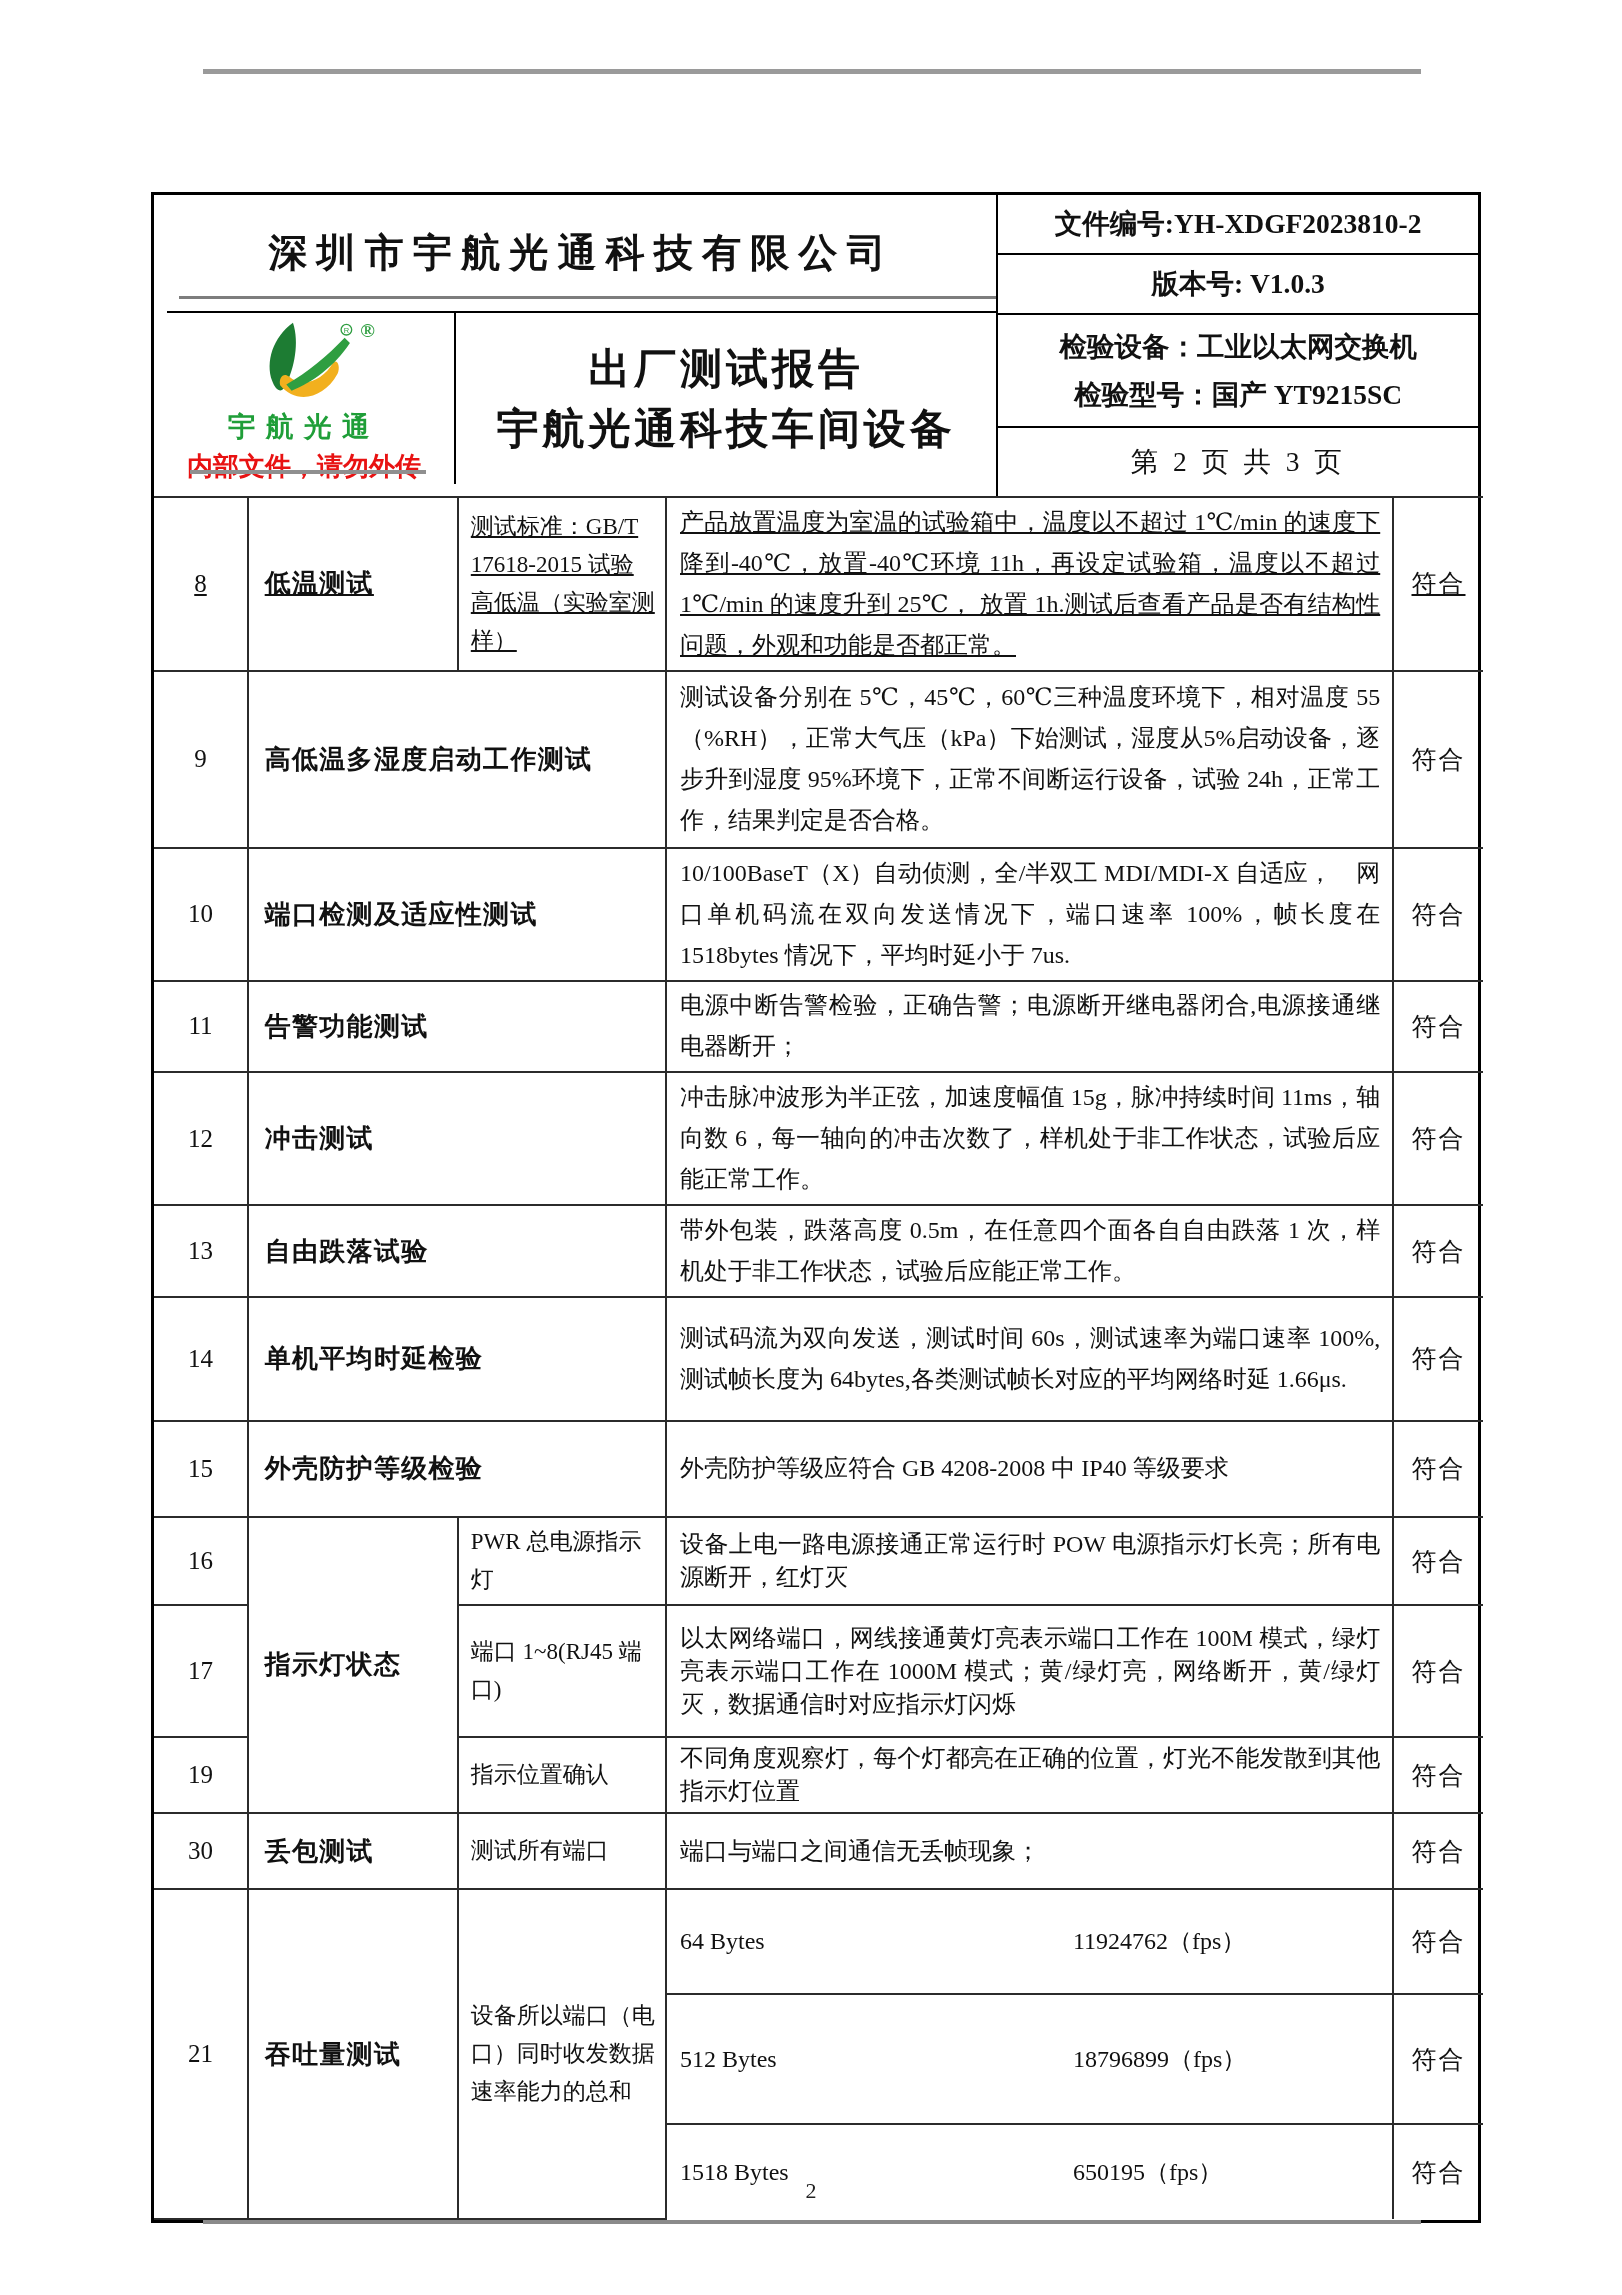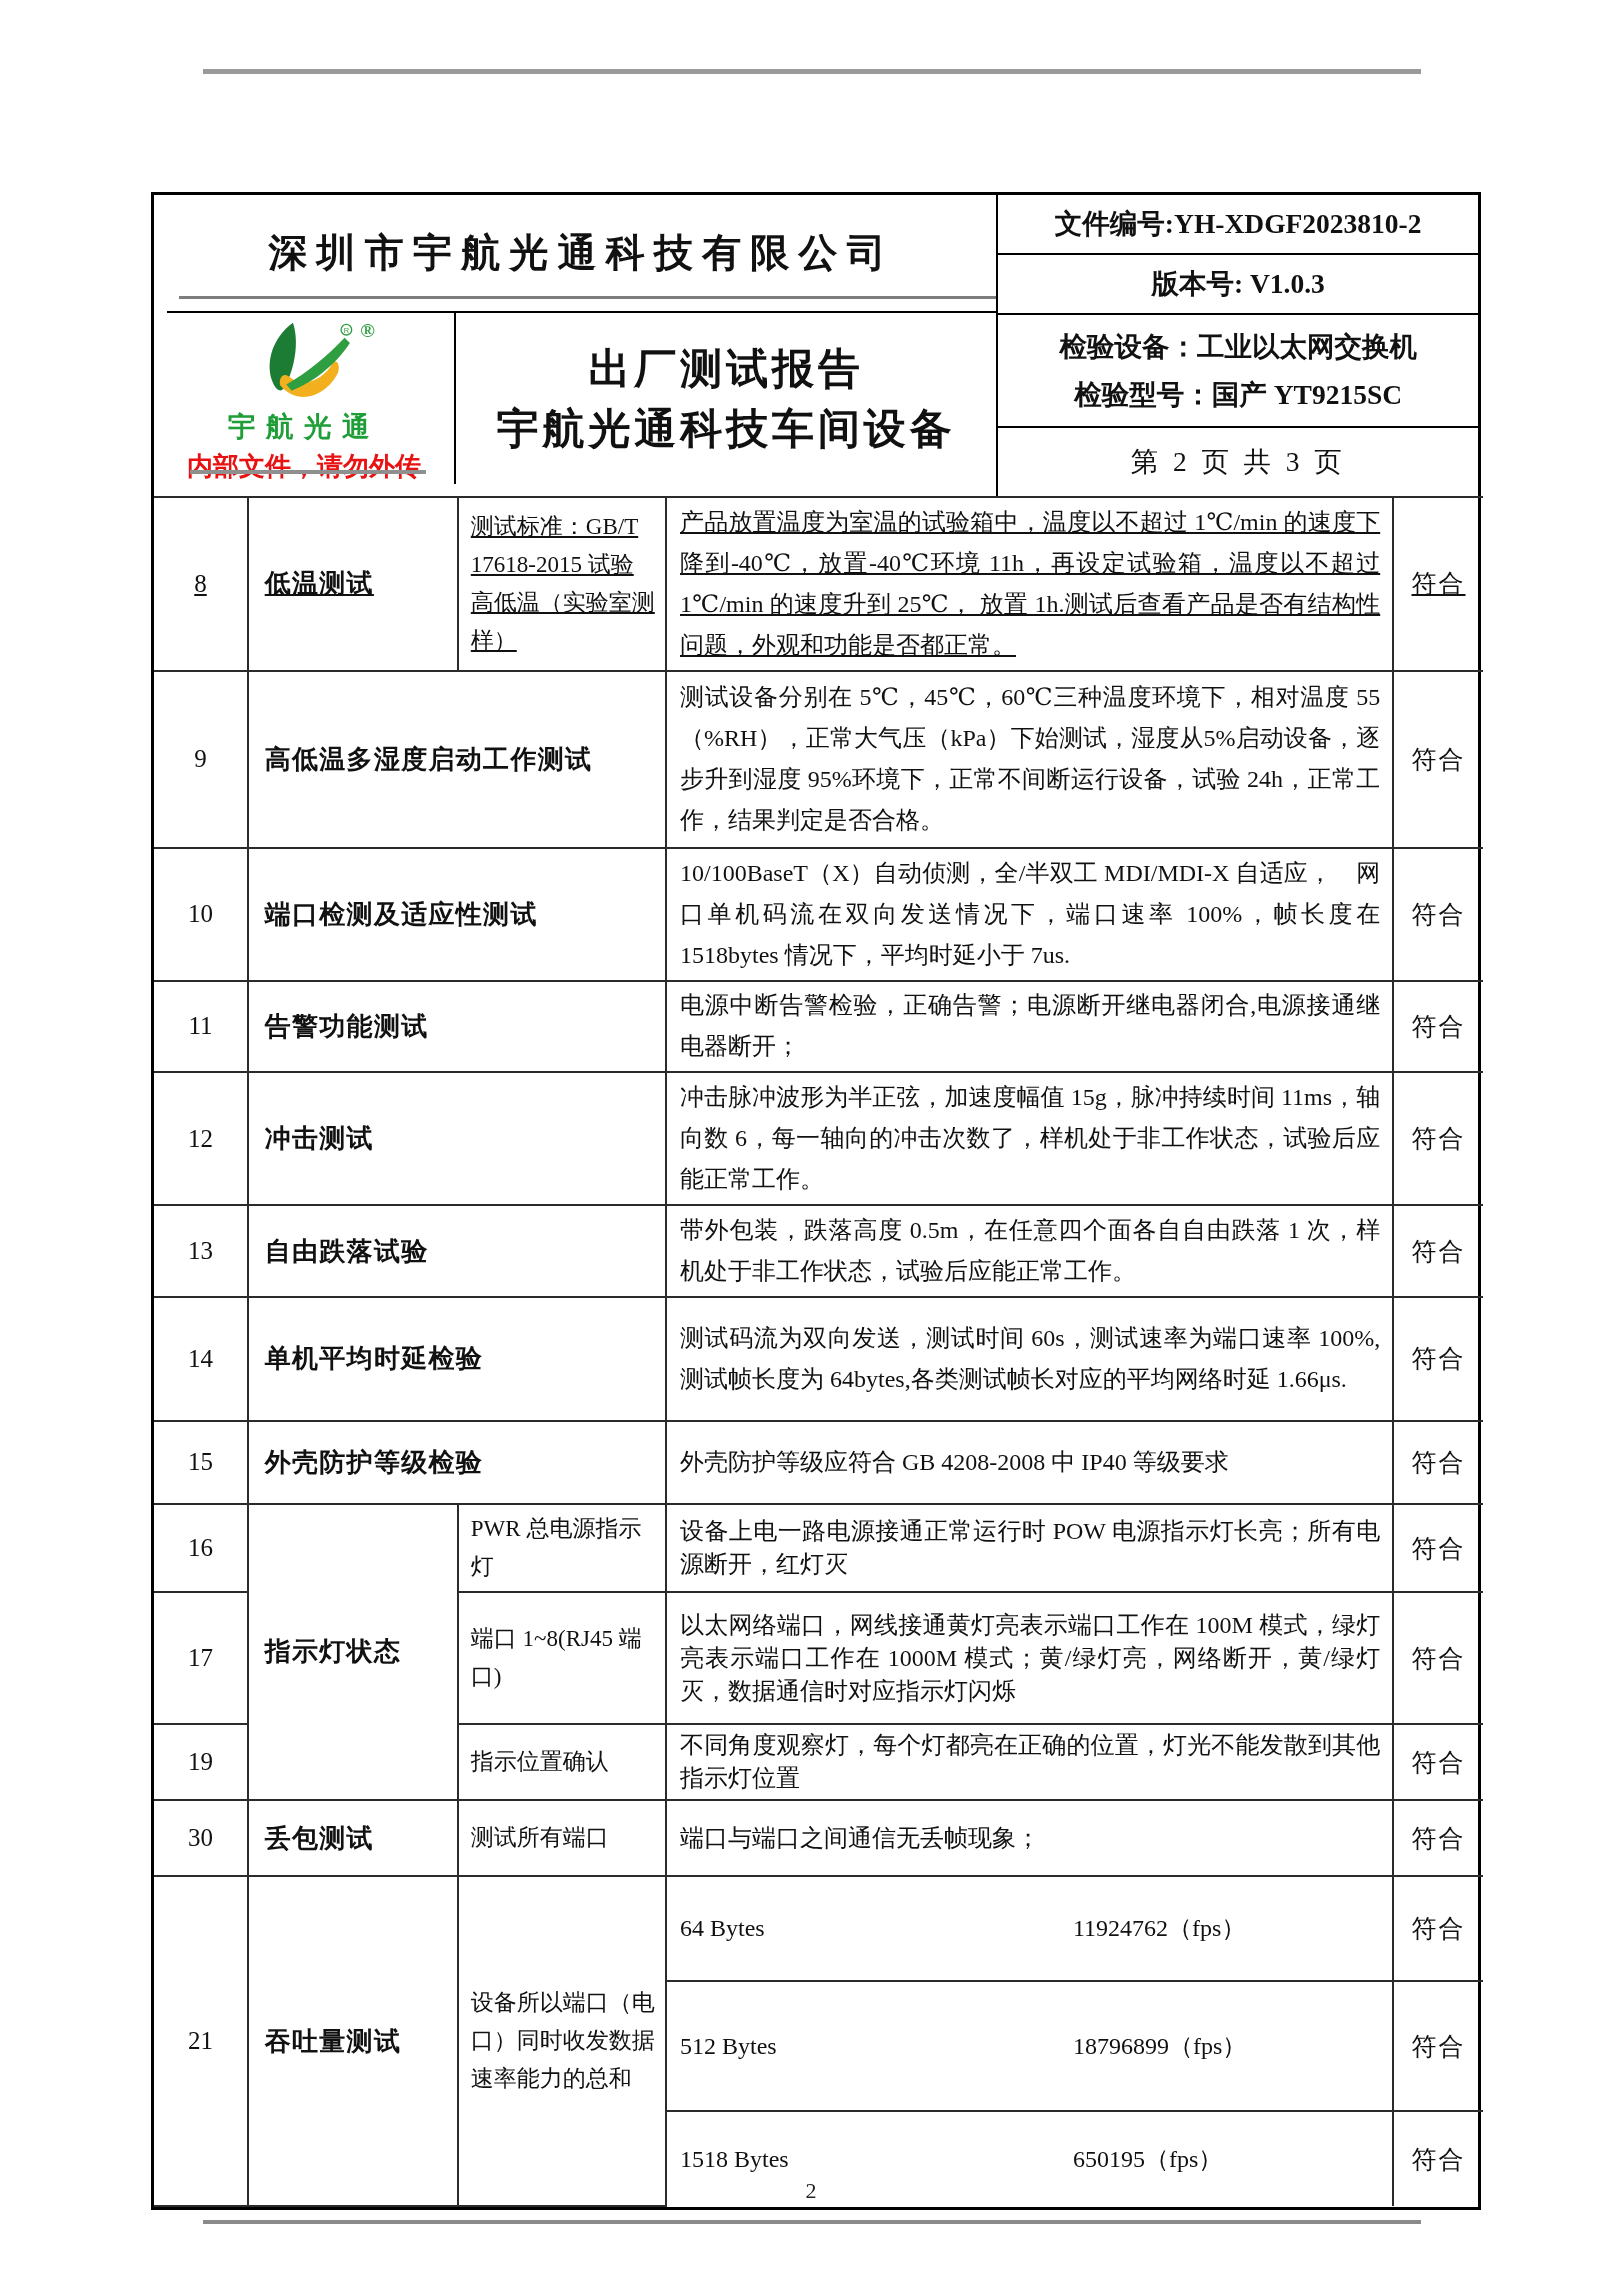--- a/index.html
+++ b/index.html
@@ -48,21 +48,21 @@
   tr.lastrow td { border-bottom:none; }
   .c-no { text-align:center; font-size:25px; }
   .c-item { font-size:26px; font-weight:700; padding-left:15.7px; letter-spacing:1.3px; }
   .c-sub { font-size:23px; padding:5.2px 9.2px 5.2px 11.8px; line-height:38px; }
   .c-desc { font-size:24px; padding:3.9px 11.8px 3.9px 13px; line-height:41px; text-align:justify; }
   .c-desc.tight { line-height:33px; }
   .c-res { text-align:center; font-size:25px; letter-spacing:2px; }
   tr.r8  td { height:138px;text-decoration:underline; } tr.r9  td { height:177px; }
   tr.r10 td { height:123px; } tr.r11 td { height:87px; }
   tr.r12 td { height:124px; } tr.r13 td { height:90px; }
-  tr.r14 td { height:124px; } tr.r15 td { height:83px; }
+  tr.r14 td { height:124px; } tr.r15 td { height:96px; }
   tr.r16 td { height:87px; } tr.r17 td { height:132px; }
   tr.r19 td { height:73px; } tr.r20 td { height:76px; }
   tr.r21a td { height:105px; } tr.r21b td { height:130px; } tr.r21c td { height:95px;margin-top:46px; }
   .tp-line { display:flex; align-items:center; }
   .tp-size { display:inline-block; width:393px; }
 
   .footer-page { position:absolute; left:0; top:2178px; width:1622px; text-align:center; font-size:22px; color:#222; }
 </style>
 </head>
 <body>

